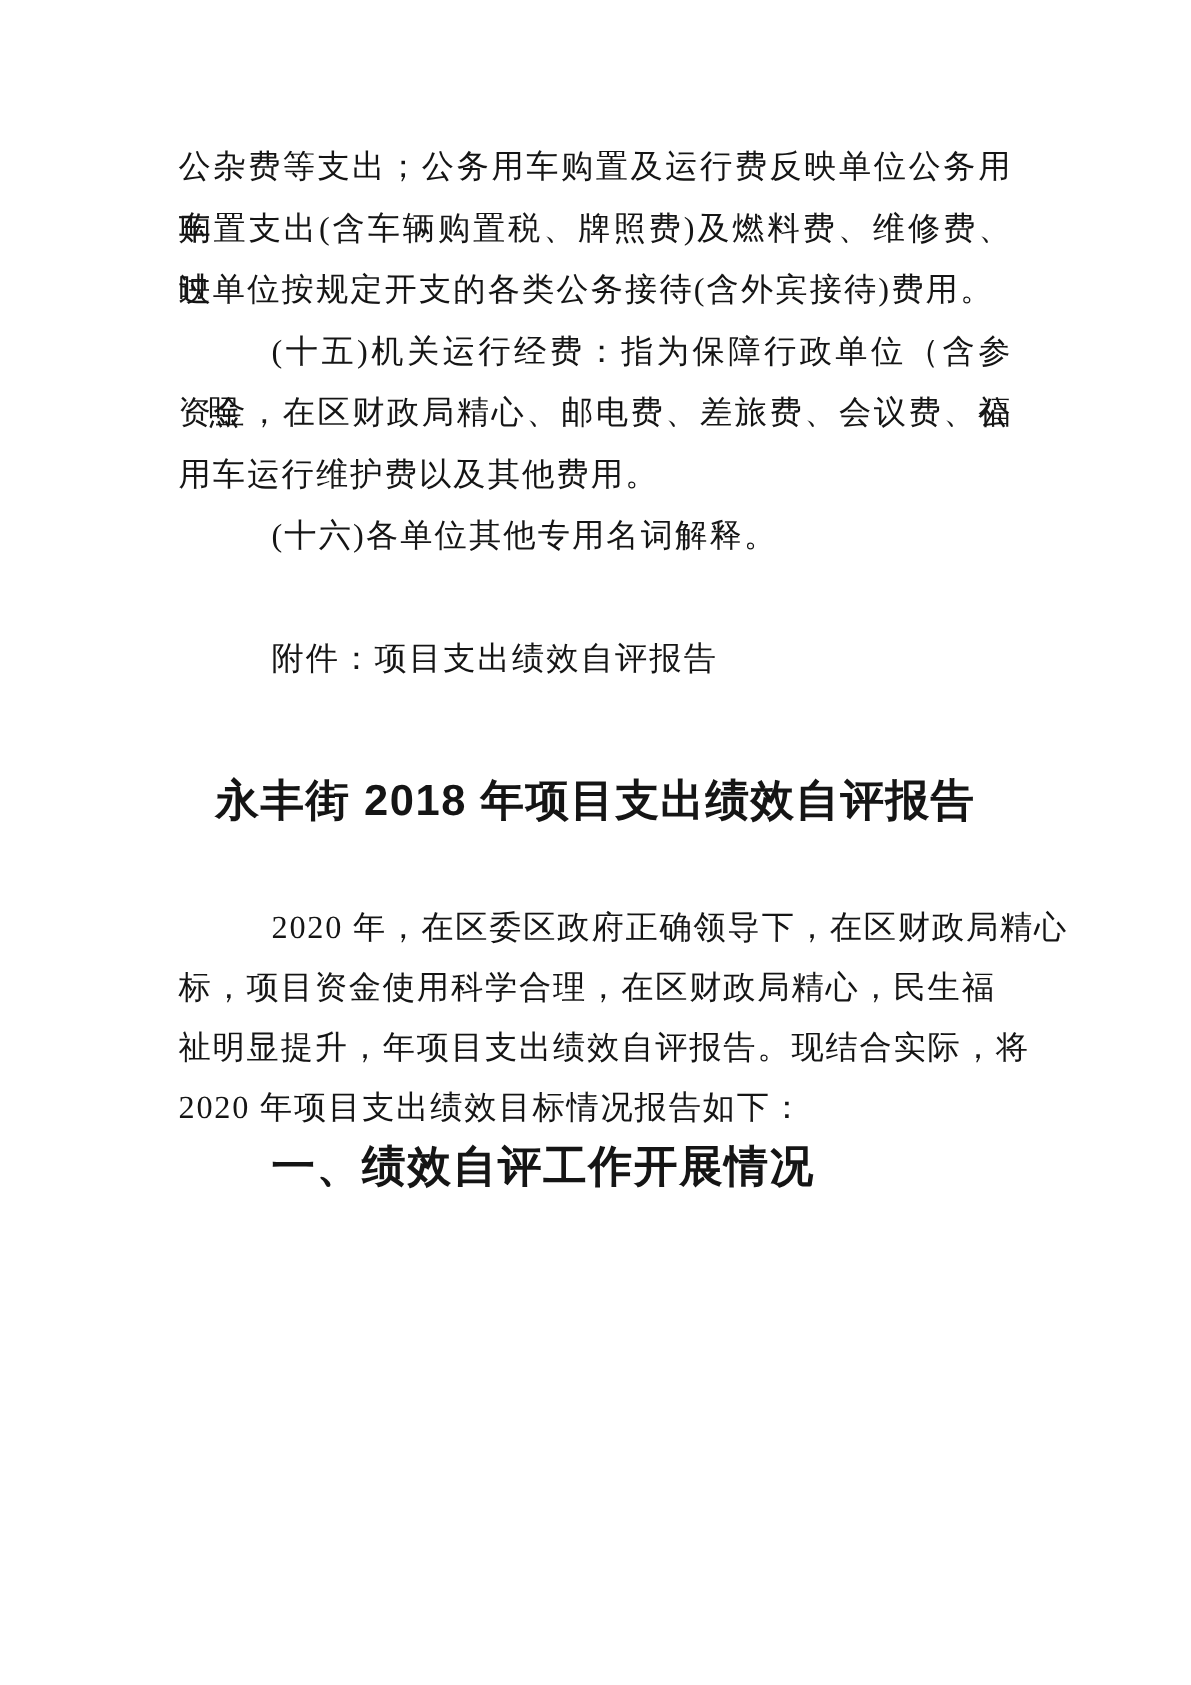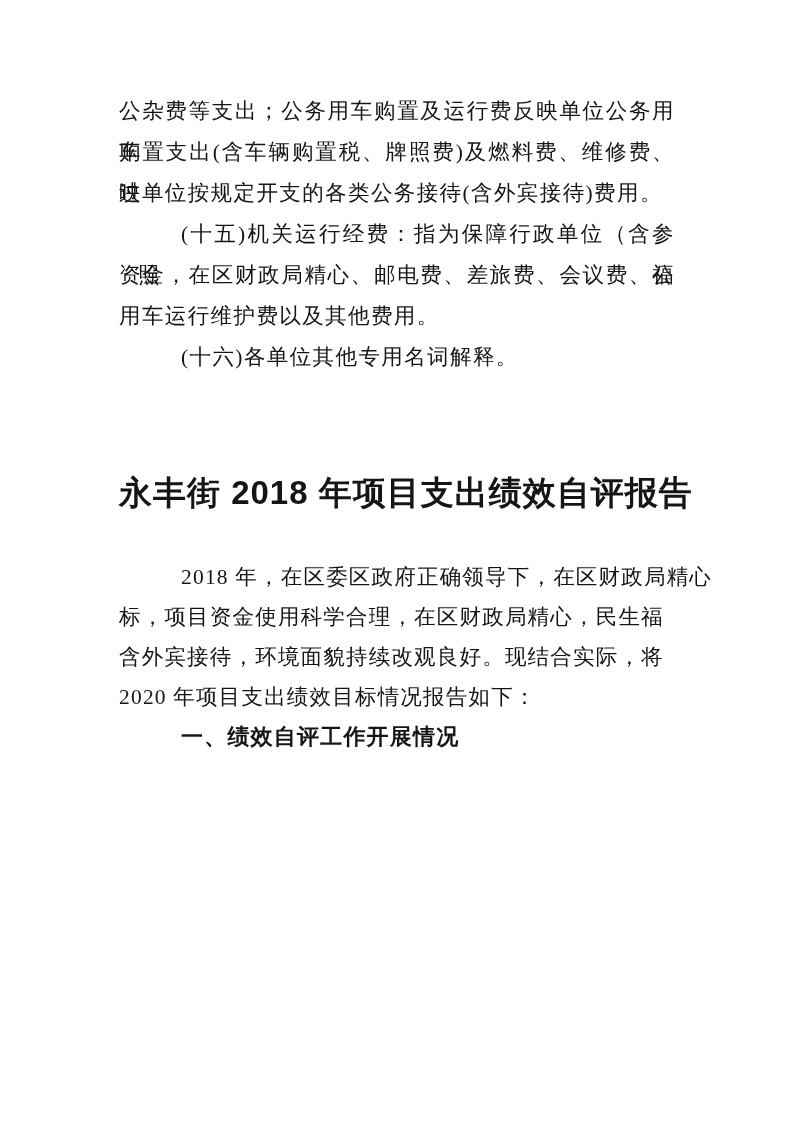--- a/index.html
+++ b/index.html
@@ -40,37 +40,37 @@
   .blank { height: 41px; }
   
   .doc-title {
     height: 76px;
     line-height: 76px;
     margin-top: 36px;
     margin-bottom: 26px;
     text-align: center;
     font-family: "Liberation Sans", "DejaVu Sans", sans-serif;
     font-weight: 700;
-    font-size: 33px;
+    font-size: 29px;
     letter-spacing: 1px;
     white-space: nowrap;
   }
   
   .ln2 {
     font-size: 21.5px;
     height: 40px;
     line-height: 40px;
     letter-spacing: 1.2px;
     white-space: nowrap;
   }
   
   .sec {
     font-family: Liberation Sans, sans-serif;
     font-weight: 700;
-    font-size: 22px;
+    font-size: 29px;
     height: 40px;
     line-height: 40px;
     letter-spacing: 1.2px;
     white-space: nowrap;
   }
 </style>
 </head>
 <body>
 
 <div class="page">
@@ -80,23 +80,24 @@
   <div class="ln">映单位按规定开支的各类公务接待(含外宾接待)费用。</div>
 
   <div class="ln fill ind">(十五)机关运行经费：指为保障行政单位（含参照公</div>
   <div class="ln fill">资金，在区财政局精心、邮电费、差旅费、会议费、福</div>
   <div class="ln">用车运行维护费以及其他费用。</div>
 
   <div class="ln ind">(十六)各单位其他专用名词解释。</div>
 
   <div class="blank"></div>
 
+  <div class="ln ind">附件：项目支出绩效自评报告</div>
 
   <div class="doc-title">永丰街 2018 年项目支出绩效自评报告</div>
 
-  <div class="ln2 ind">2018 年，在区委区政府正确领导下，在区财政局精心</div>
+  <div class="ln2 ind">2020 年，在区委区政府正确领导下，在区财政局精心</div>
   <div class="ln2">标，项目资金使用科学合理，在区财政局精心，民生福</div>
-  <div class="ln2">含外宾接待，环境面貌持续改观良好。现结合实际，将</div>
+  <div class="ln2">祉明显提升，年项目支出绩效自评报告。现结合实际，将</div>
   <div class="ln2">2020 年项目支出绩效目标情况报告如下：</div>
 
   <div class="sec ind">一、绩效自评工作开展情况</div>
 
 </div>
 
 </body></html>

